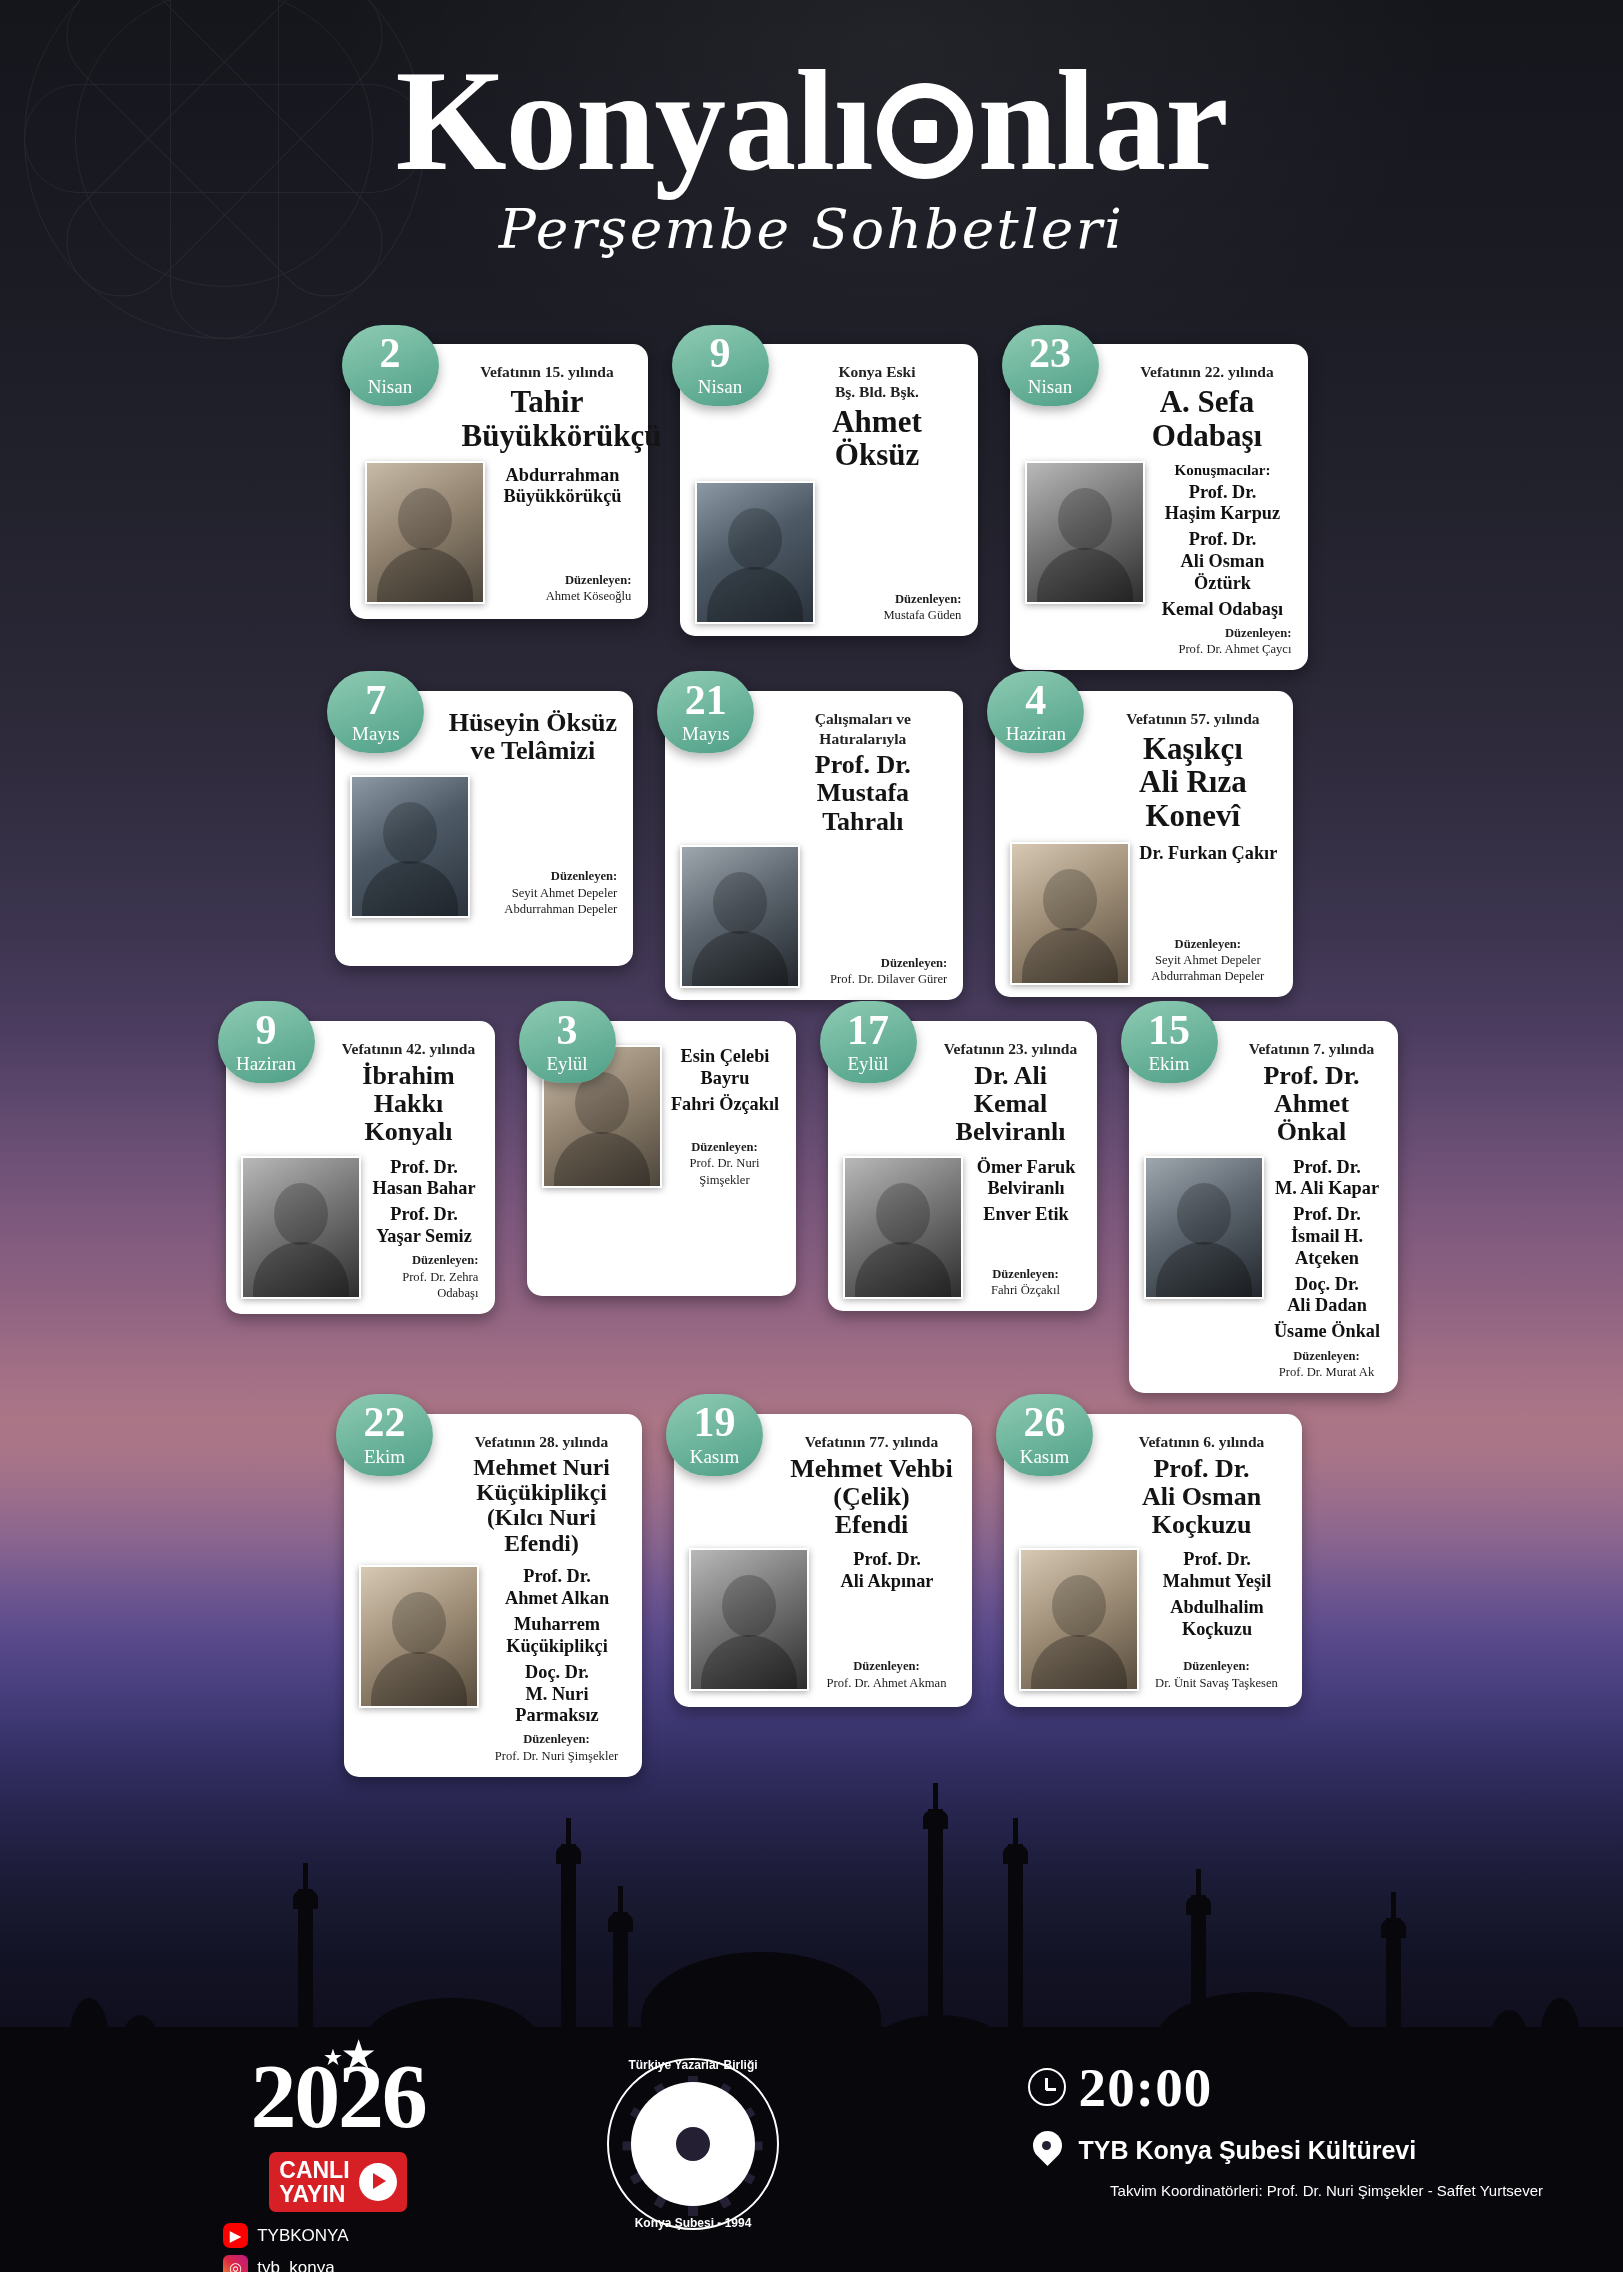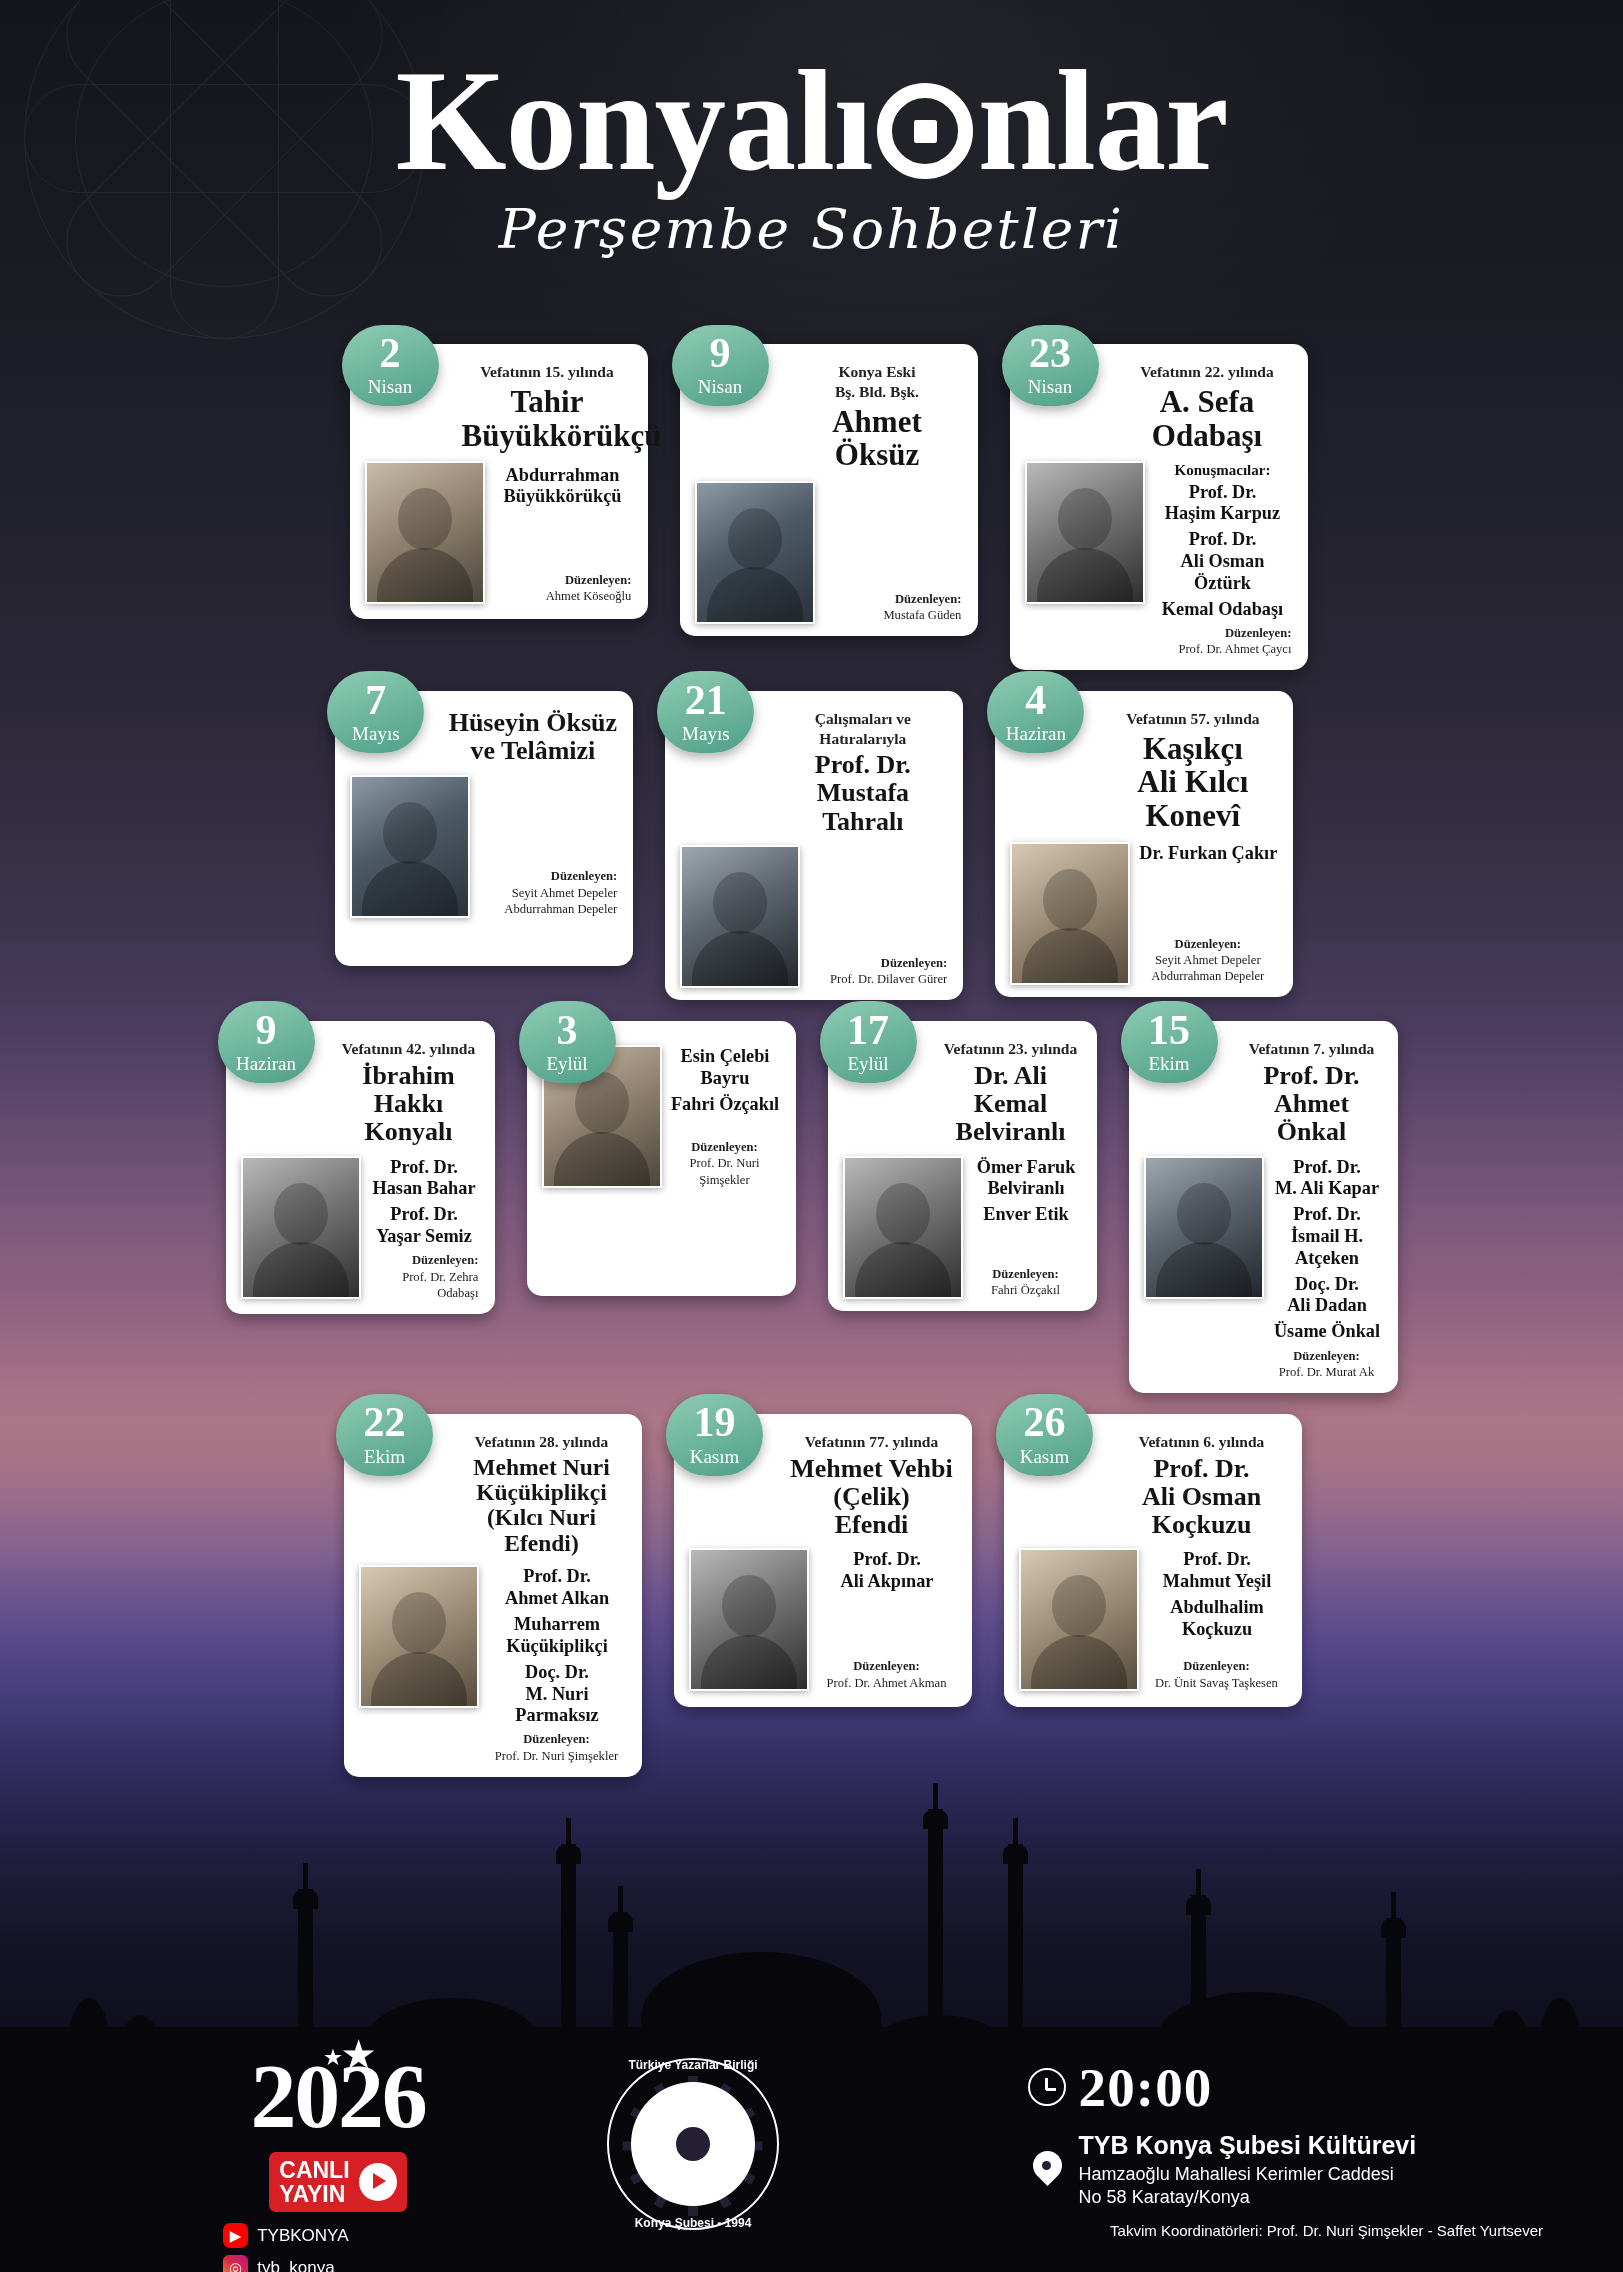--- a/index.html
+++ b/index.html
@@ -587,21 +587,21 @@
 
       <div class="card-wrap">
         <div class="card">
           <div class="badge">
             <div class="d">4</div>
             <div class="m">Haziran</div>
           </div>
           <div class="card-head">
             <div class="pre">Vefatının 57. yılında</div>
             <div class="name" style="white-space: pre-line;">Kaşıkçı
-Ali Kılcı
+Ali Rıza
 Konevî</div>
           </div>
           <div class="card-body">
             <div class="photo tone4">
                 <div class="head"></div>
               </div>
             <div class="card-side">
               <div class="speakers">
                 <div class="sp">Dr. Furkan Çakır</div>
               </div>
@@ -907,22 +907,20 @@
 
     <div class="f-right">
       <div class="fr-row">
         <span class="fr-ic clock"></span>
         <span class="time">20:00</span>
       </div>
       <div class="fr-row">
         <span class="fr-ic pin"></span>
         <span class="venue">
           <span class="v1" style="display:block">TYB Konya Şubesi Kültürevi</span>
-          <span class="v2" style="display:block; white-space:pre-line">Hamzaoğlu Mahallesi Kerimler Caddesi
-No 58  Karatay/Konya</span>
         </span>
       </div>
       <div class="coord">Takvim Koordinatörleri: Prof. Dr. Nuri Şimşekler  -  Saffet Yurtsever</div>
     </div>
 
   </div>
 
 </div>
 
 

